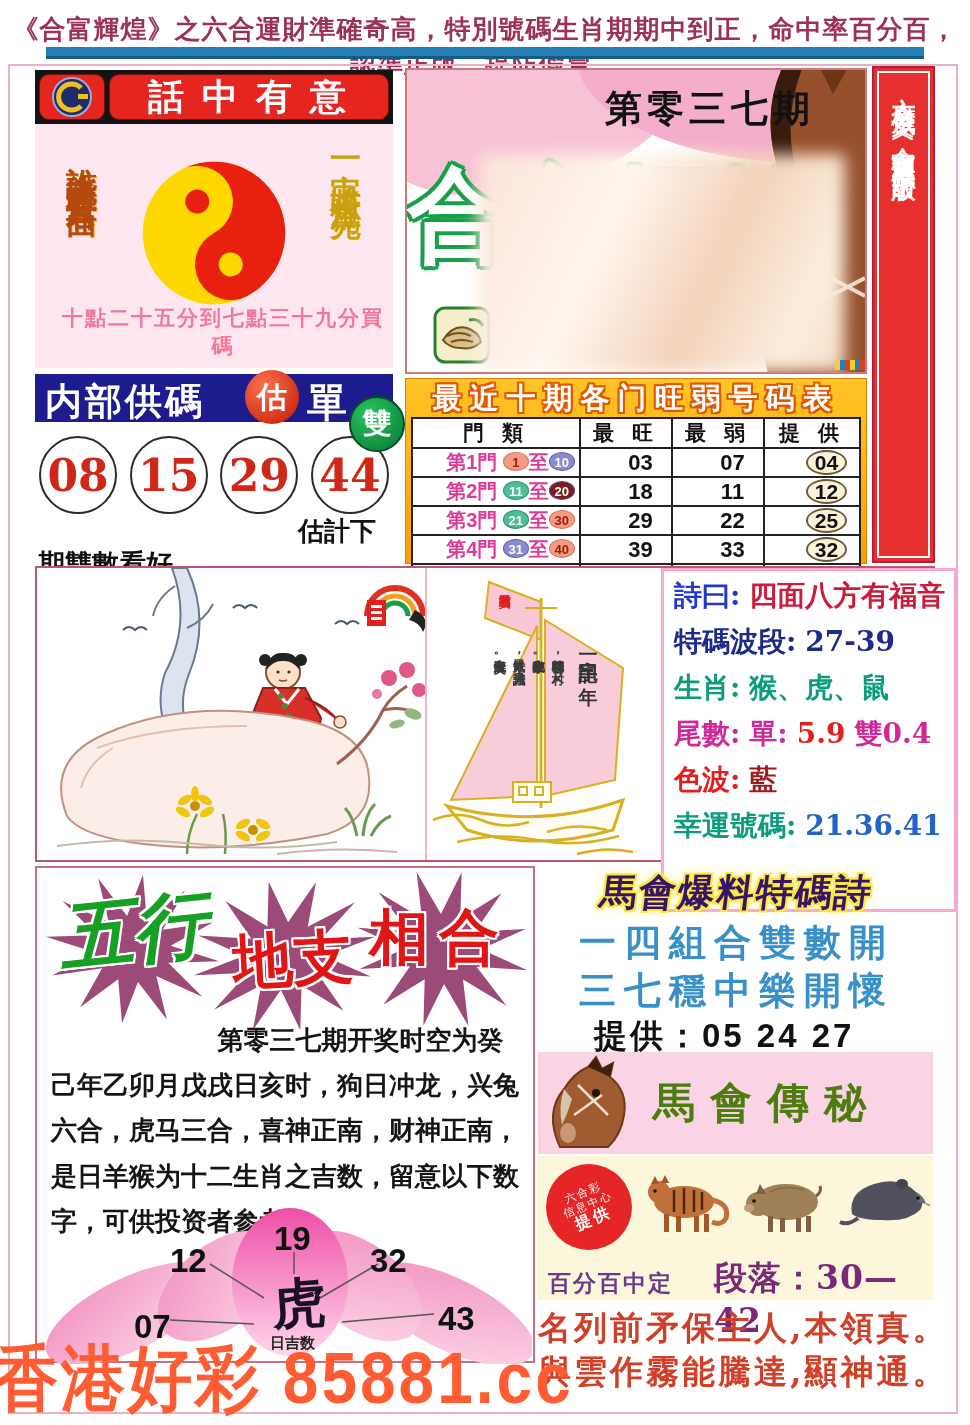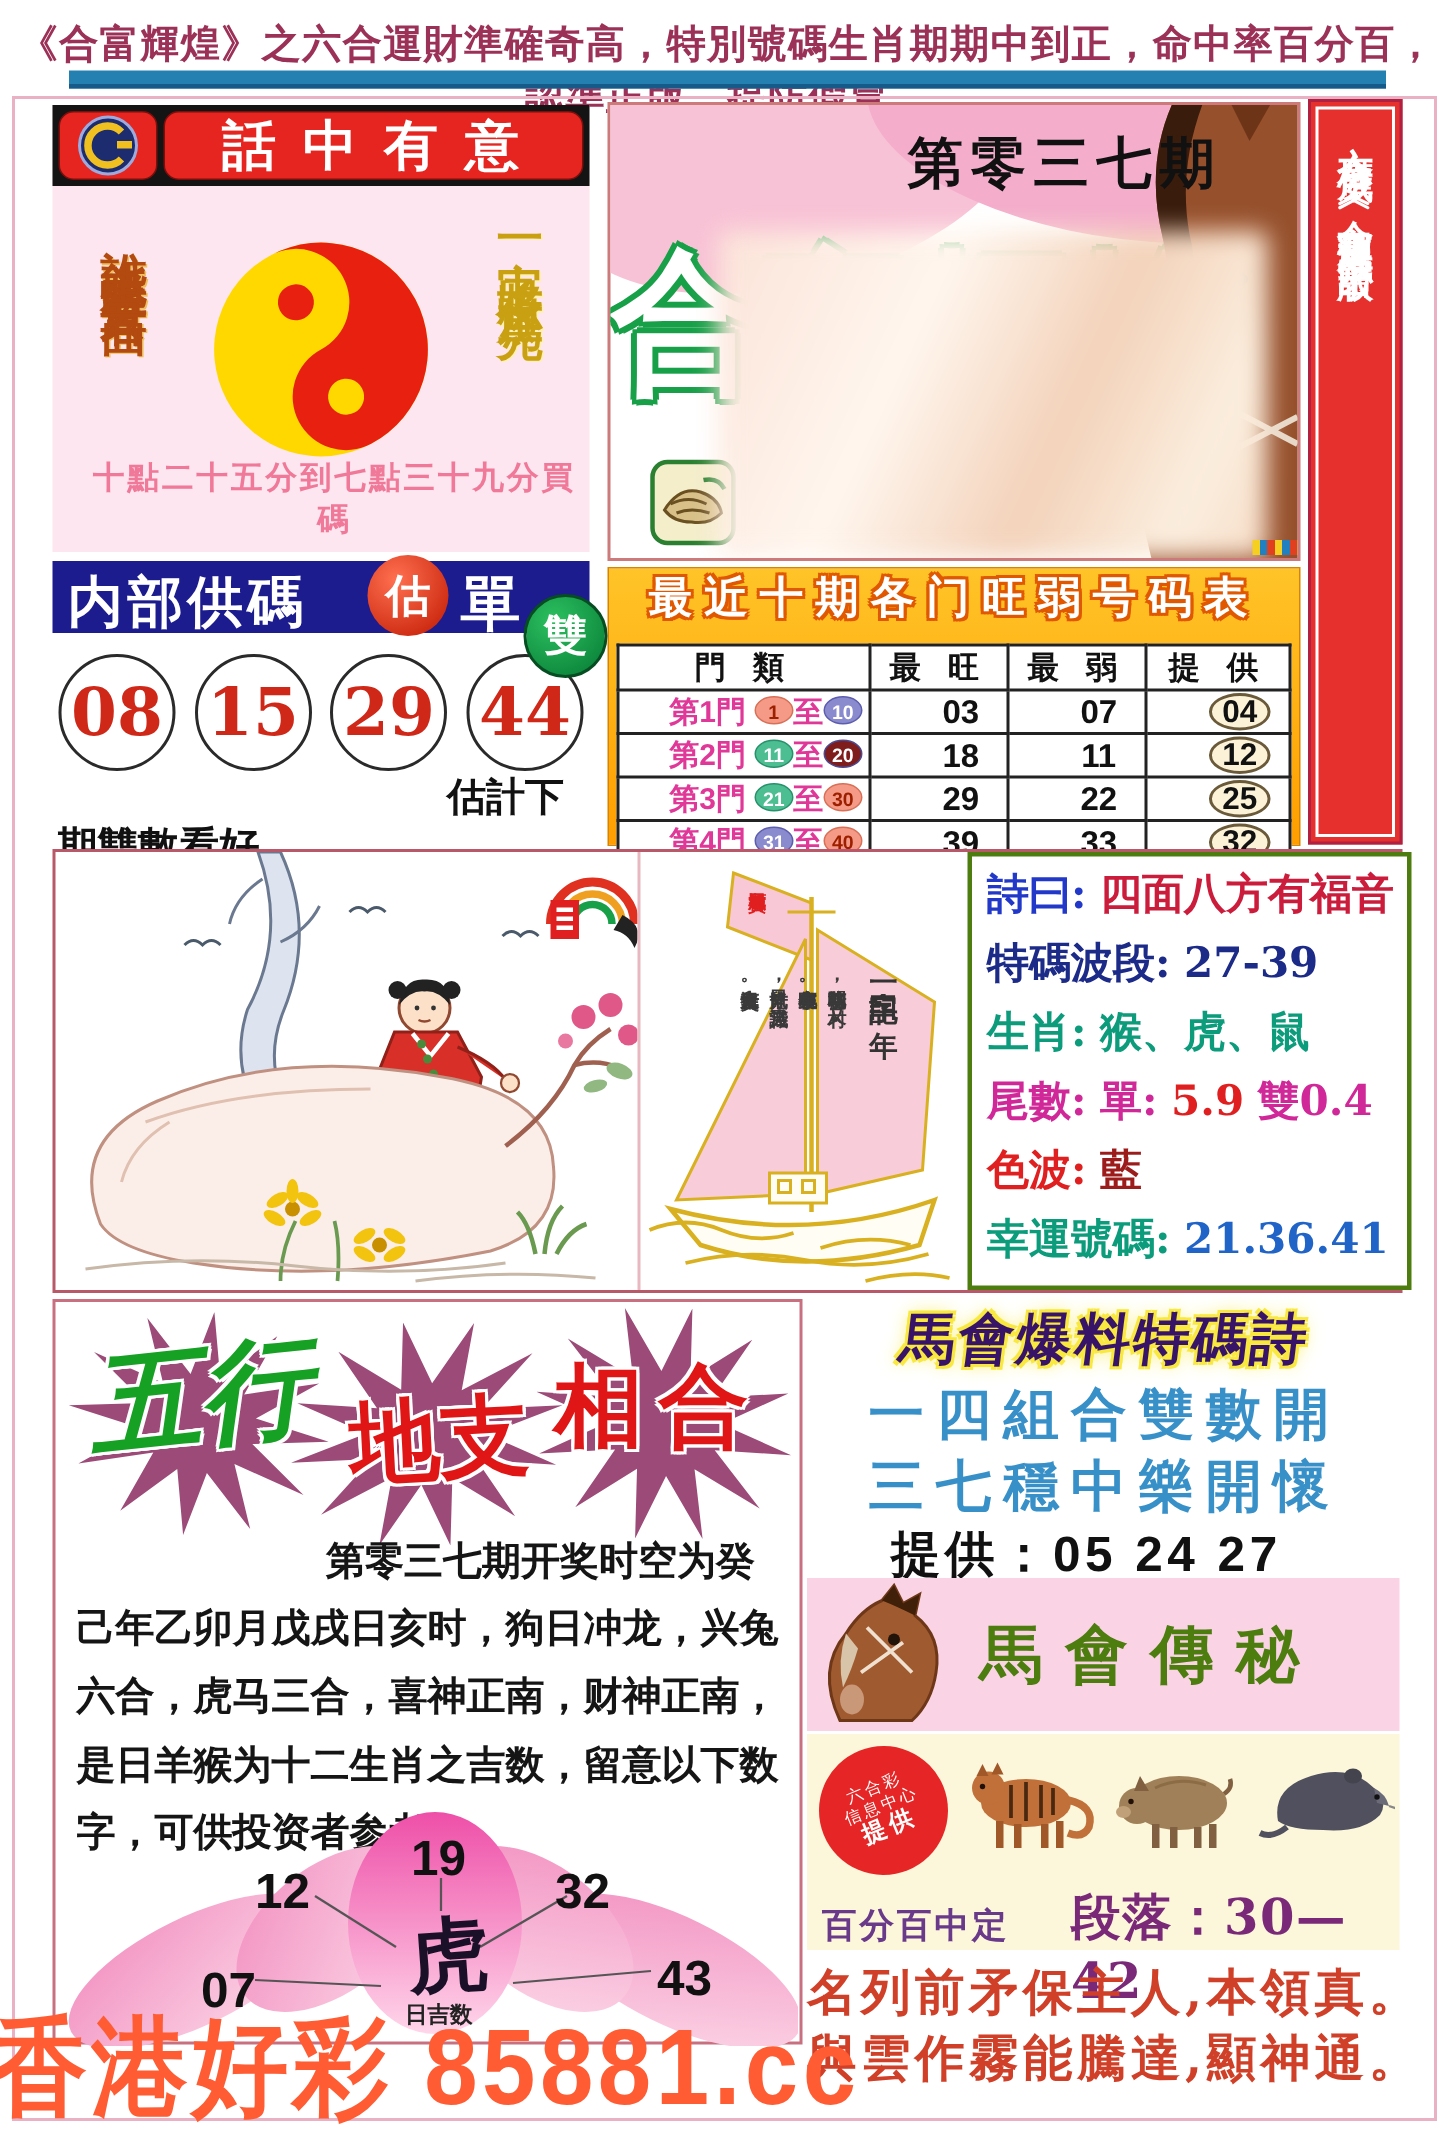--- a/index.html
+++ b/index.html
@@ -97,21 +97,21 @@
   
   #box-table { left: 405px; top: 378px; width: 462px; height: 186px;
     background: linear-gradient(#ffc428, #ff9e00); border: 1px solid #d88400; }
   .table-title {
     height: 38px; line-height: 38px; text-align: center;
     font-size: 29px; font-weight: 900; letter-spacing: 8px; color: #fff;
     font-family: "DejaVu Serif", serif;
     text-shadow: 2px 0 #e05800, -2px 0 #e05800, 0 2px #e05800, 0 -2px #e05800,
                  2px 2px #e05800, -2px 2px #e05800, 2px -2px #e05800, -2px -2px #e05800;
   }
-  table.wwt { width: 450px; margin: 12px auto; border-collapse: collapse; background: #fff; table-layout: fixed; }
+  table.wwt { width: 450px; margin: 0 auto; border-collapse: collapse; background: #fff; table-layout: fixed; }
   table.wwt th, table.wwt td { border: 2px solid #222; padding: 0; text-align: center; overflow: hidden; }
   table.wwt th { font-size: 21px; letter-spacing: 6px; height: 28px; color: #111; font-weight: 700; }
   table.wwt td { height: 24px; padding-left: 29px; }
   td.door-cell { font-size: 20px; color: #e03898; font-weight: bold; white-space: nowrap; }
   td.val-cell { font-size: 22px; color: #111; font-weight: 600; }
   .ball { display: inline-block; width: 26px; height: 19px; border-radius: 50%;
     font-size: 13px; line-height: 19px; text-align: center; font-weight: bold; vertical-align: 2px; }
   .b-salmon  { background: #f49a86; color: #9c2000; border: 1px solid #d87058; }
   .b-green   { background: #4cbe92; color: #fff;    border: 1px solid #27916b; }
   .b-purple  { background: #8a8ace; color: #fff;    border: 1px solid #5d5dae; }
@@ -130,21 +130,21 @@
   #band { left: 35px; top: 566px; width: 900px; height: 296px; border: 2px solid #b85868; background: #fff; }
   #picture { left: 0; top: 0; width: 388px; height: 292px; }
   #sailbox { left: 388px; top: 0; width: 216px; height: 292px; border-left: 2px solid #e8b8c0; }
   .flag-text { left: 70px; top: 18px; writing-mode: vertical-rl; text-orientation: upright;
     font-size: 12px; color: #e02020; font-weight: bold; line-height: 1.15; height: 48px; }
   .sail-motto { left: 148px; top: 76px; writing-mode: vertical-rl; text-orientation: upright;
     font-size: 19px; font-weight: 900; color: #333; letter-spacing: 2px; height: 160px; }
   .sail-verse { left: 28px; top: 82px; height: 164px; width: 112px;
     writing-mode: vertical-rl; text-orientation: upright;
     font-size: 12.5px; color: #3a3a3a; line-height: 1.55; font-weight: 600; }
-  #tipsbox { left: 608px; top: 0; width: 296px; height: 292px; border: 3px solid #4d7c0f; background: #fff; padding: 6px 10px 0; }
+  #tipsbox { left: 624px; top: 0; width: 296px; height: 344px; border: 3px solid #f9a8d4; background: #fff; padding: 6px 10px 0; }
   .tip-row { display: flex; align-items: baseline; gap: 9px; height: 46px;
     font-family: "DejaVu Serif", serif; font-weight: 900; font-size: 28px; white-space: nowrap; }
   .c-blue { color: #2238c8; } .c-crimson { color: #cc1c3c; } .c-navy { color: #1c2a88; }
   .c-teal { color: #0c9c7c; } .c-mag { color: #d02898; } .c-red2 { color: #e02020; }
   .c-darkred { color: #9c1c1c; } .c-blue2 { color: #2064c8; }
 
   
   #bl-box { left: 35px; top: 866px; width: 500px; height: 497px; border: 2px solid #c87080; background: #fff; }
   .star { position: absolute; background: #9c4a78;
     clip-path: polygon(100% 50%,71.3% 55.7%,93.3% 75%,65.6% 65.6%,75% 93.3%,55.7% 71.3%,50% 100%,44.3% 71.3%,25% 93.3%,34.4% 65.6%,6.7% 75%,28.7% 55.7%,0% 50%,28.7% 44.3%,6.7% 25%,34.4% 34.4%,25% 6.7%,44.3% 28.7%,50% 0%,55.7% 28.7%,75% 6.7%,65.6% 34.4%,93.3% 25%,71.3% 44.3%); }

